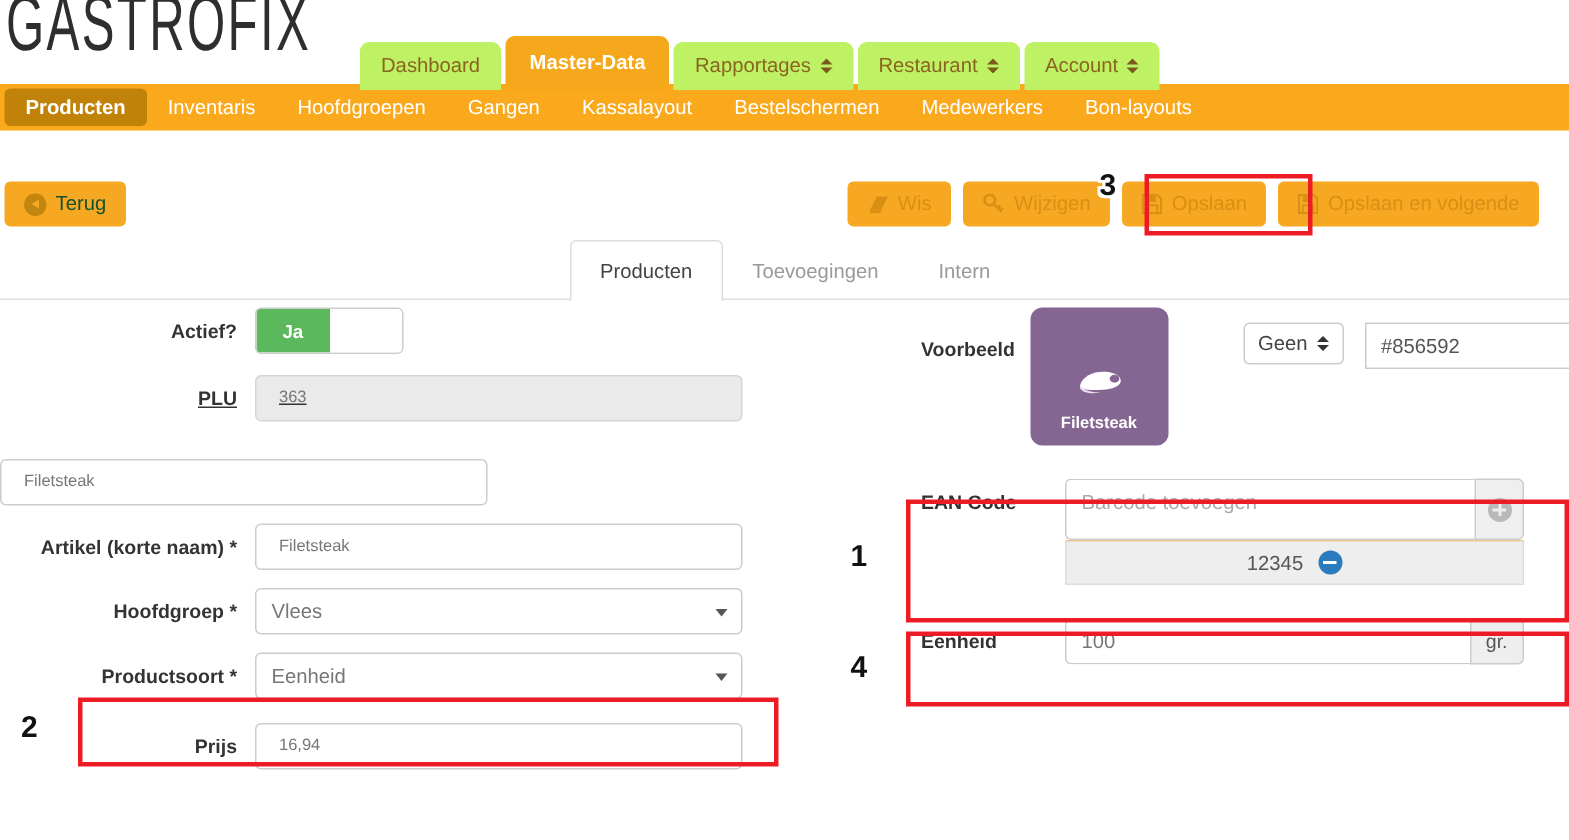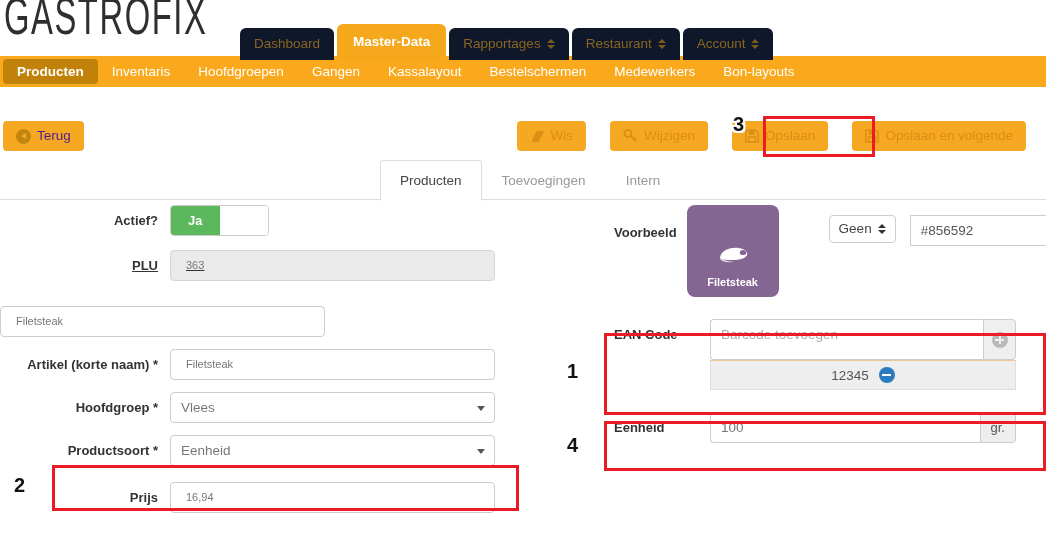--- a/index.html
+++ b/index.html
@@ -23,21 +23,21 @@
     color:#2e2e2e;
     transform:scaleX(0.78) scaleY(1.25);
     transform-origin:left top;
     white-space:nowrap;
   }
   .mainnav {
     position:absolute; left:240px; top:24px;
     display:flex; align-items:flex-end; gap:3px;
   }
   .mtab {
-    background:#0f172a;
+    background:#bef264;
     color:#8a6520;
     font-size:13.5px;
     padding:8px 14px 9px 14px;
     border-radius:6px 6px 0 0;
     white-space:nowrap;
     line-height:15px;
     display:flex; align-items:center; gap:6px;
   }
   .mtab.active {
     background:#f6a81c;
@@ -63,22 +63,22 @@
     color:#ffffff; font-size:13.5px; padding:5px 14px; border-radius:4px; white-space:nowrap;
   }
   .subitem.active { background:#c08209; font-weight:bold; }
   .btn {
     background:#f7a823; color:#d98f13;
     border:none; border-radius:4px;
     font-size:13.5px; padding:7px 13px;
     display:inline-flex; align-items:center; gap:6px;
     white-space:nowrap; line-height:16px;
   }
-  .btn.terug { position:absolute; left:3px; top:121px; color:#4c1d95; }
-  .rbtns { position:absolute; right:20px; top:121px; display:flex; gap:24px; }
+  .btn.terug { position:absolute; left:3px; top:121px; color:#14532d; }
+  .rbtns { position:absolute; right:20px; top:121px; display:flex; gap:8px; }
 
   .circ-back {
     width:15px; height:15px; border-radius:50%;
     background:#c2860f; position:relative; display:inline-block;
   }
   .circ-back:after {
     content:""; position:absolute; left:5px; top:4px;
     border-top:3.5px solid transparent; border-bottom:3.5px solid transparent;
     border-right:5px solid #f7a823;
   }

